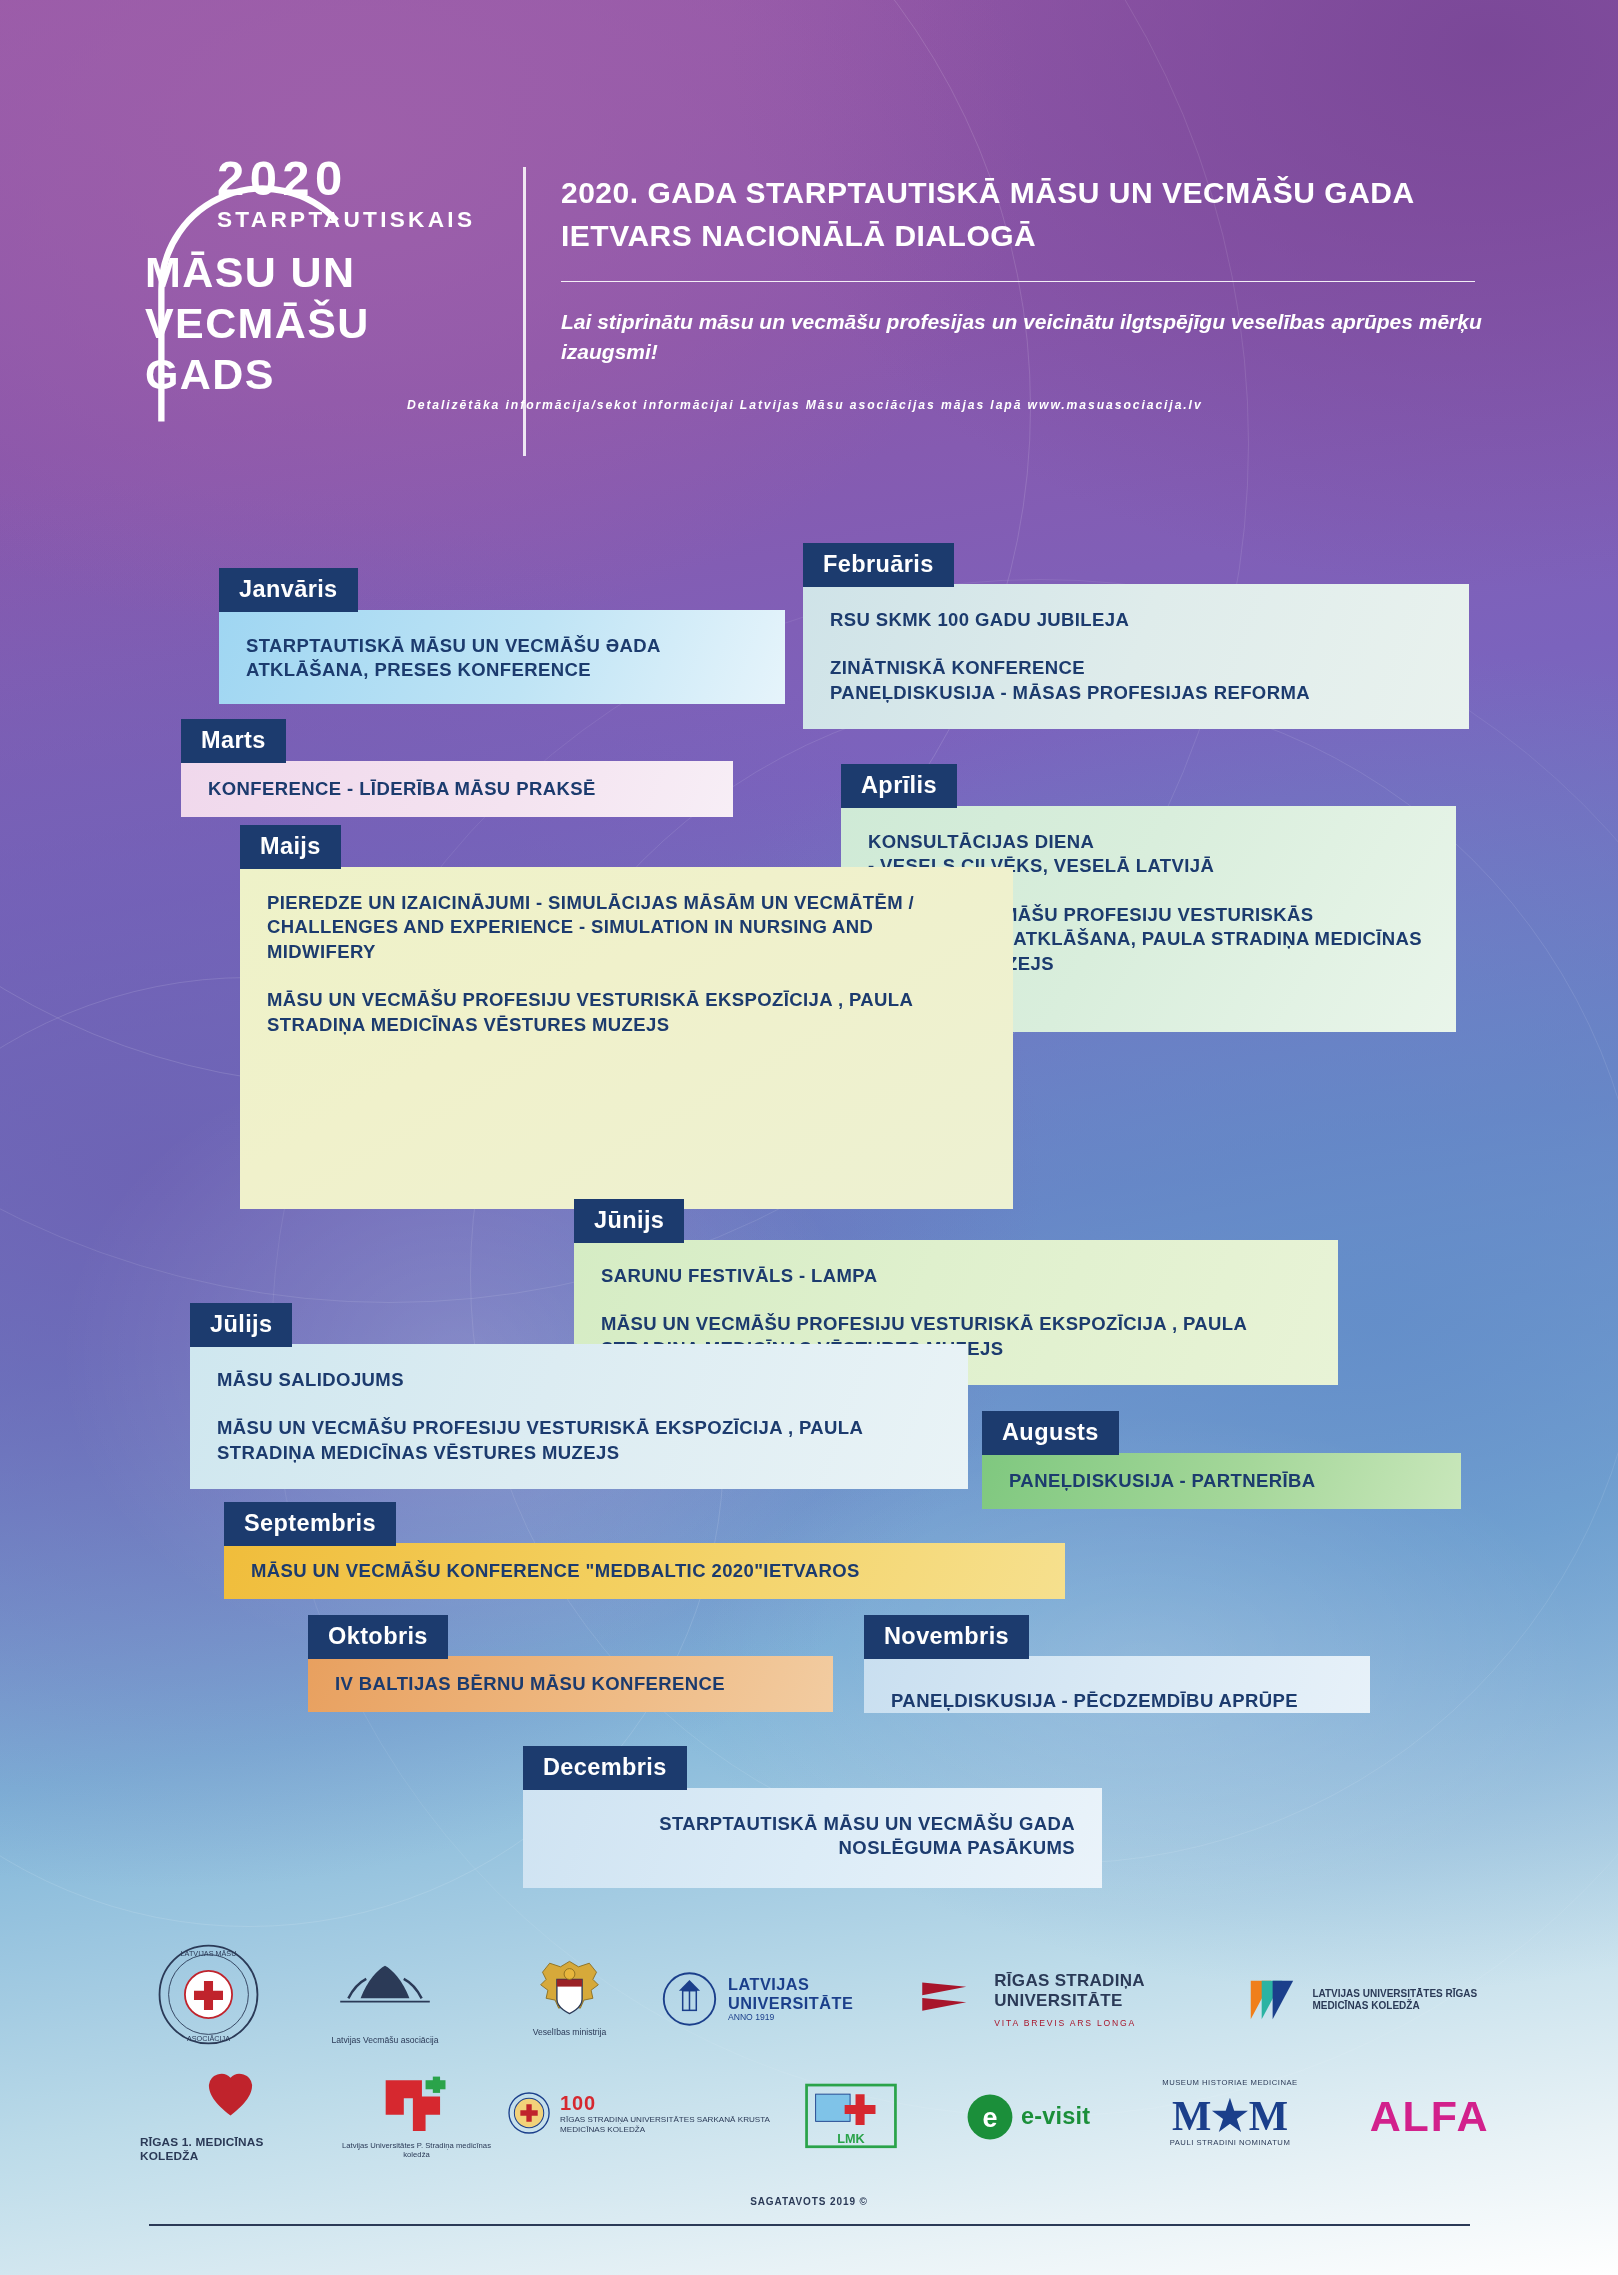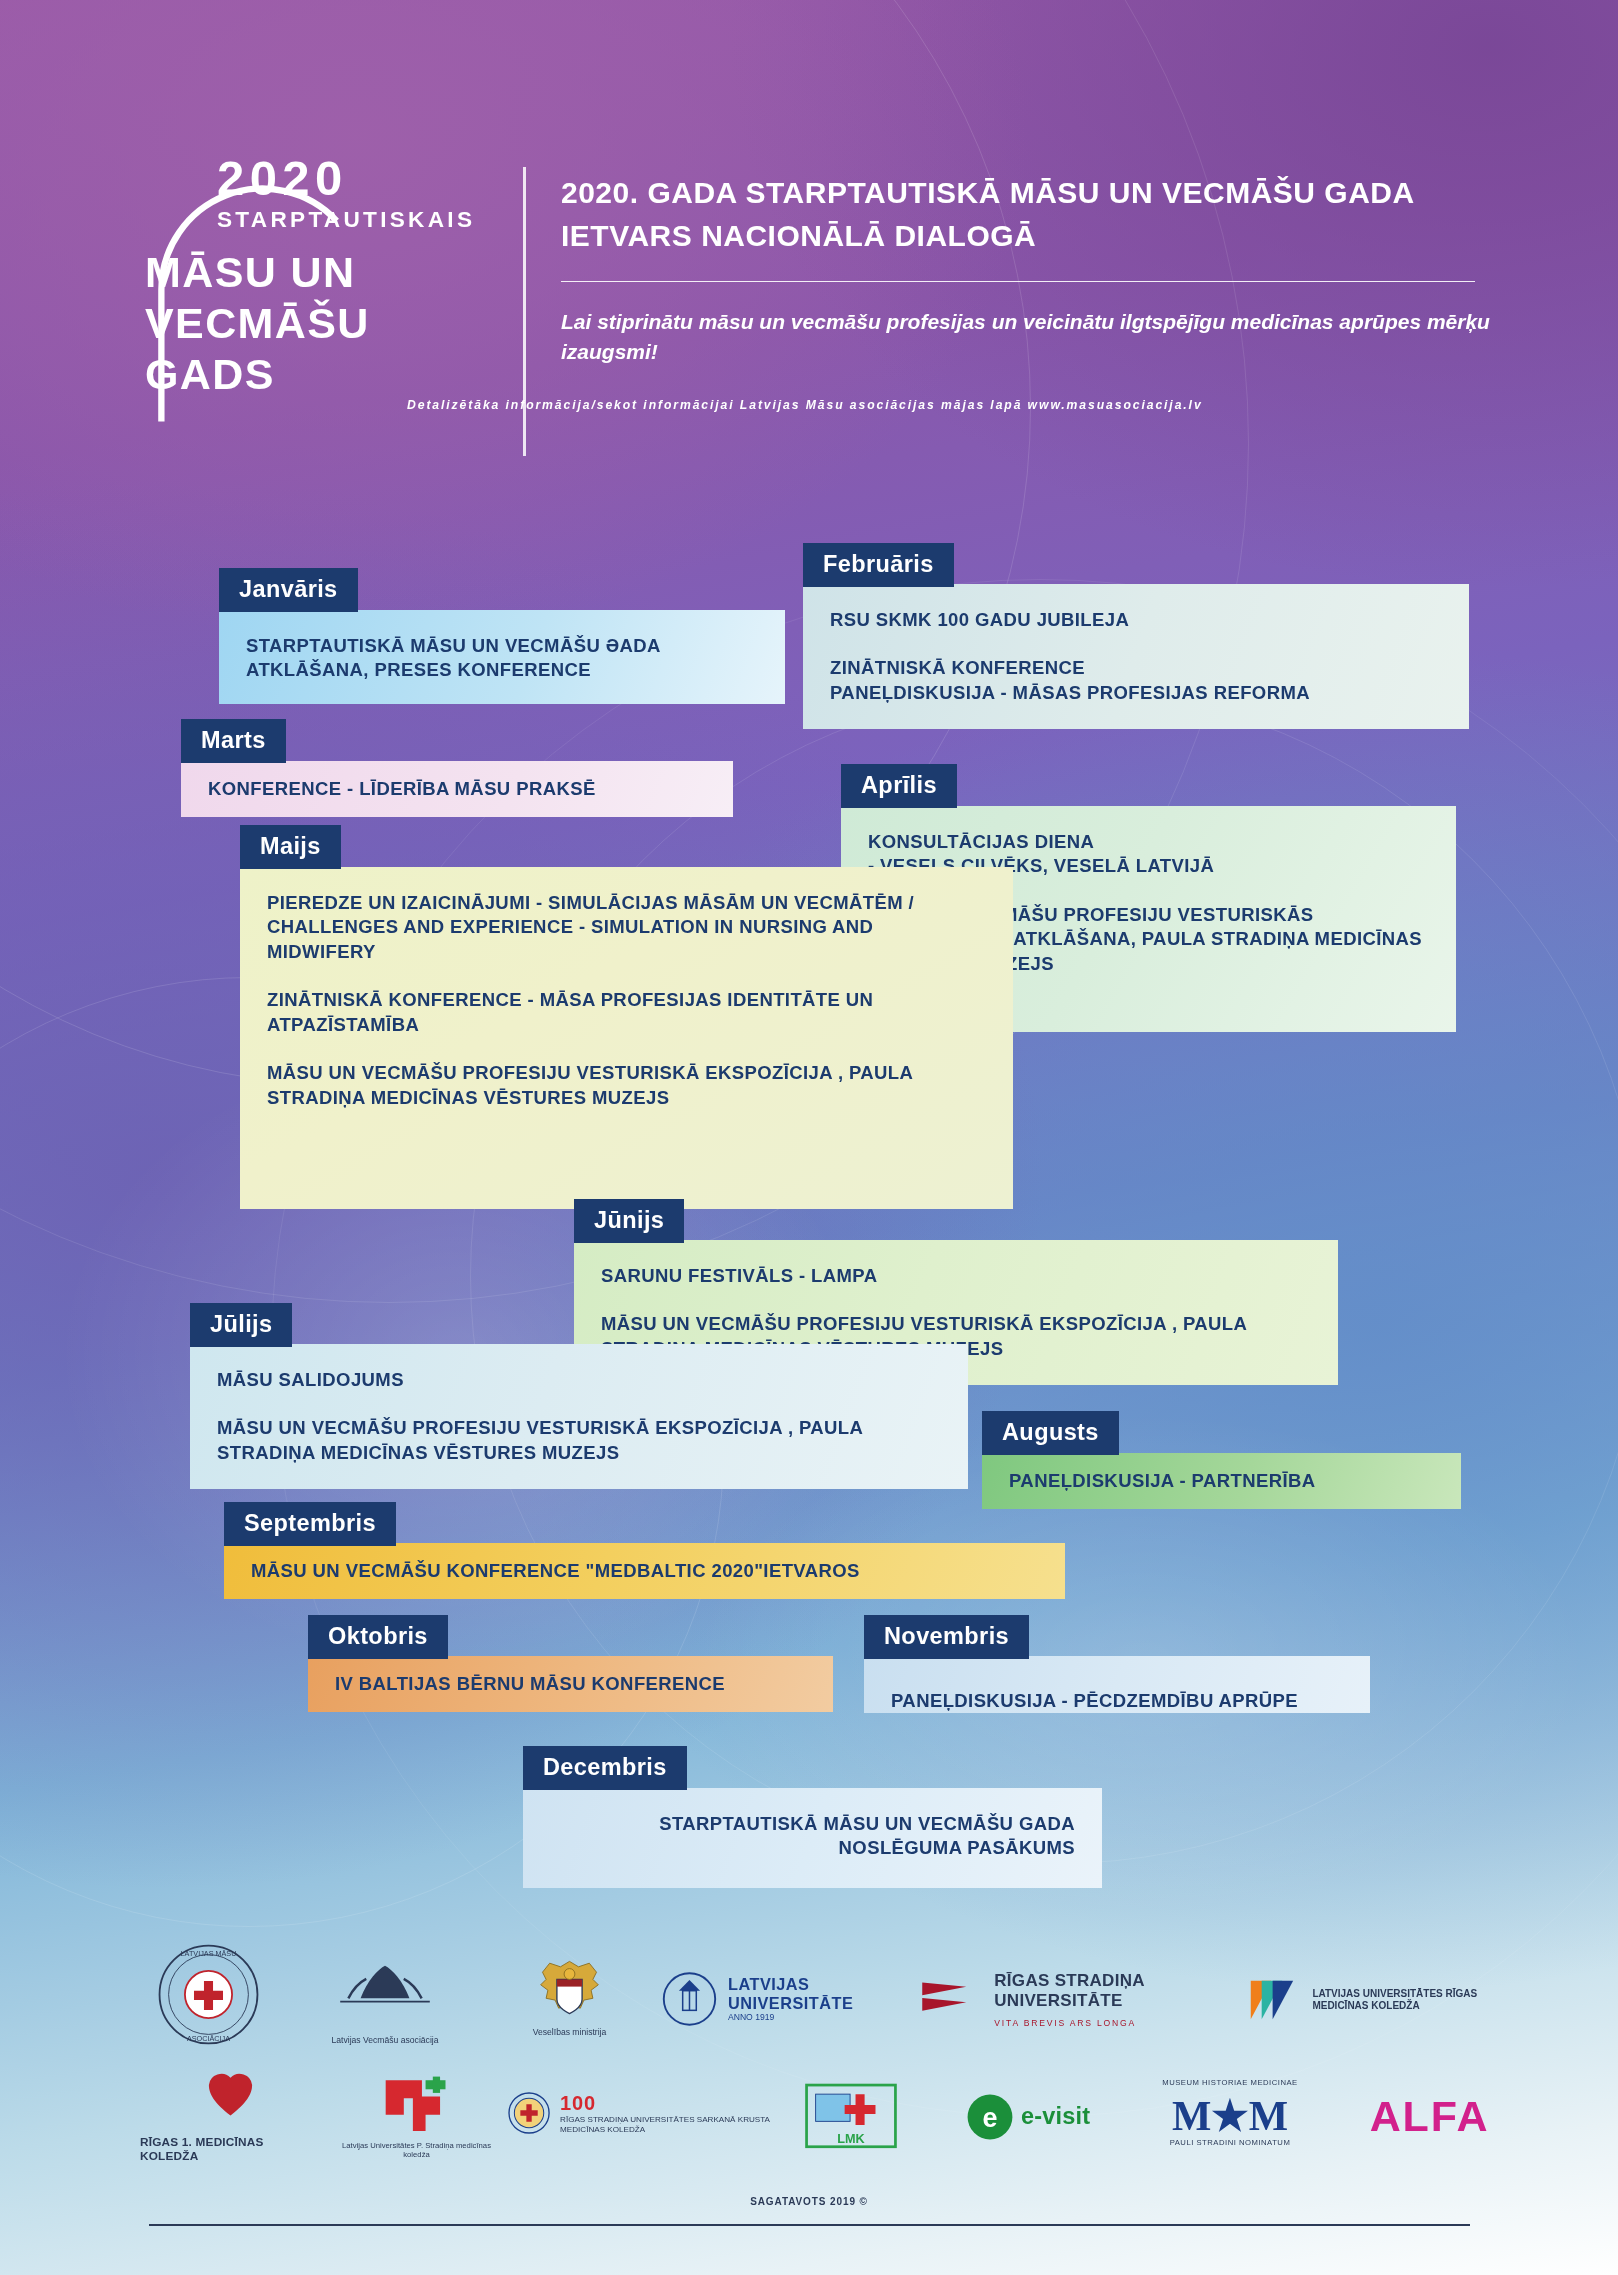--- a/index.html
+++ b/index.html
@@ -118,21 +118,21 @@
       <span>VECMĀŠU</span><br>
       <span>GADS</span>
     </div>
   </div>
 
   <div class="vrule"></div>
 
   <div id="title-block">
     <div class="main-title">2020. GADA STARPTAUTISKĀ MĀSU UN VECMĀŠU GADA IETVARS NACIONĀLĀ DIALOGĀ</div>
     <div class="title-rule"></div>
-    <div class="slogan">Lai stiprinātu māsu un vecmāšu profesijas un veicinātu ilgtspējīgu medicīnas aprūpes mērķu izaugsmi!</div>
+    <div class="slogan">Lai stiprinātu māsu un vecmāšu profesijas un veicinātu ilgtspējīgu veselības aprūpes mērķu izaugsmi!</div>
     <div class="info-line">Detalizētāka informācija/sekot informācijai Latvijas Māsu asociācijas mājas lapā www.masuasociacija.lv</div>
   </div>
 </div>
 
 <div class="panel">
   <div class="tab" style="left:219px; top:568px;">Janvāris</div>
   <div class="body" style="left:219px; top:610px; width:566px; height:94px; background:linear-gradient(110deg,#9fd6f2 0%,#bfe4f5 55%,#e6f4fb 100%);">
     <p style="white-space:pre-line;">STARPTAUTISKĀ MĀSU UN VECMĀŠU ƏADA ATKLĀŠANA, PRESES KONFERENCE</p>
   </div>
 </div>
@@ -159,21 +159,20 @@
     <p style="white-space:pre-line;">KONSULTĀCIJAS DIENA
 - VESELS CILVĒKS, VESELĀ LATVIJĀ</p>
     <p style="white-space:pre-line;">MĀSU UN VECMĀŠU PROFESIJU VESTURISKĀS EKSPOZĪCIJAS ATKLĀŠANA, PAULA STRADIŅA MEDICĪNAS VĒSTURES MUZEJS</p>
   </div>
 </div>
 
 <div class="panel">
   <div class="tab" style="left:240px; top:825px;">Maijs</div>
   <div class="body" style="left:240px; top:867px; width:773px; height:342px; background:linear-gradient(150deg,#eef2c8 0%,#f0f1cb 40%,#edf1d2 100%);">
     <p style="white-space:pre-line;">PIEREDZE UN IZAICINĀJUMI - SIMULĀCIJAS MĀSĀM UN VECMĀTĒM / CHALLENGES AND EXPERIENCE - SIMULATION IN NURSING AND MIDWIFERY</p>
-    <p style="white-space:pre-line;">ZINĀTNISKĀ KONFERENCE - MĀSA PROFESIJAS IDENTITĀTE UN ATPAZĪSTAMĪBA</p>
     <p style="white-space:pre-line;">MĀSU UN VECMĀŠU PROFESIJU VESTURISKĀ EKSPOZĪCIJA , PAULA STRADIŅA MEDICĪNAS VĒSTURES MUZEJS</p>
   </div>
 </div>
 
 <div class="panel">
   <div class="tab" style="left:574px; top:1199px;">Jūnijs</div>
   <div class="body" style="left:574px; top:1240px; width:764px; height:145px; background:linear-gradient(110deg,#d5ecc4 0%,#dff0cd 45%,#e8f3d6 100%);">
     <p style="white-space:pre-line;">SARUNU FESTIVĀLS - LAMPA</p>
     <p style="white-space:pre-line;">MĀSU UN VECMĀŠU PROFESIJU VESTURISKĀ EKSPOZĪCIJA , PAULA STRADIŅA MEDICĪNAS VĒSTURES MUZEJS</p>
   </div>

